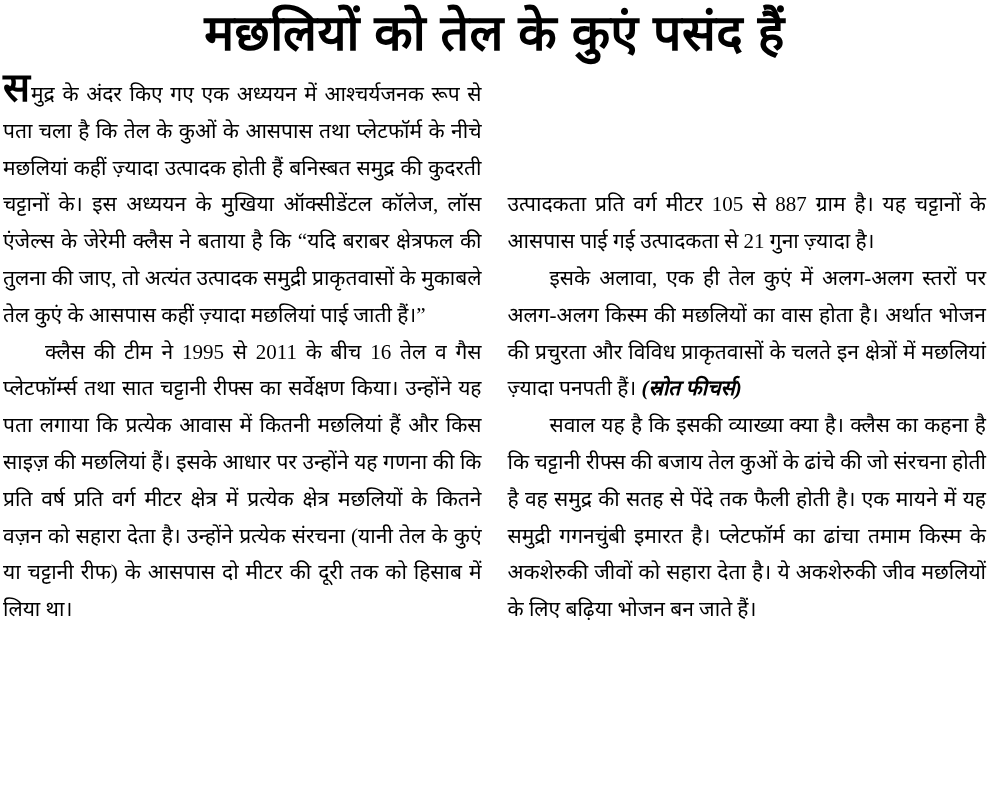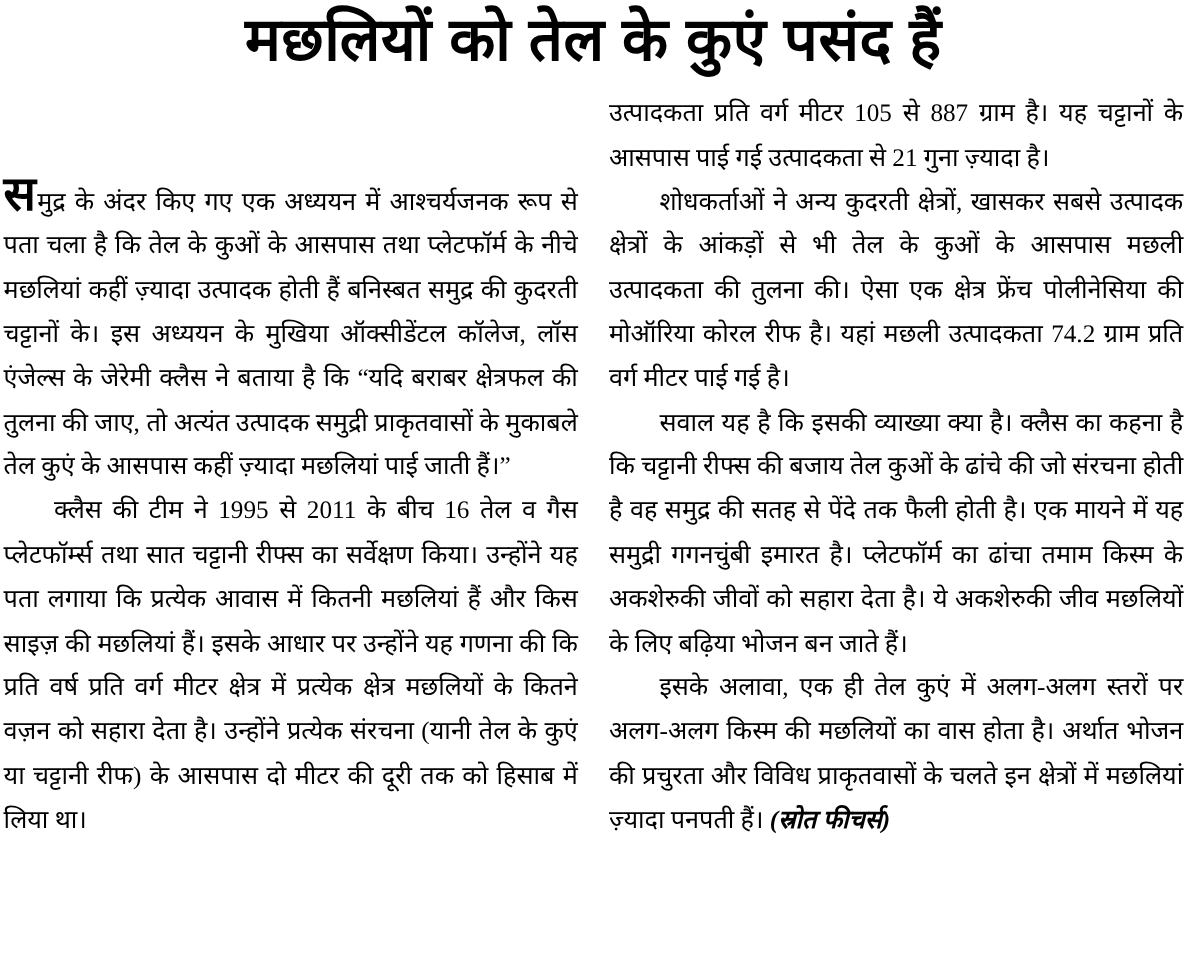--- a/index.html
+++ b/index.html
@@ -68,19 +68,18 @@
 
   <div class="article">
 
     <div class="col">
       <p><span class="dropcap">स</span><span>मुद्र के अंदर किए गए एक अध्ययन में आश्चर्यजनक रूप से पता चला है कि तेल के कुओं के आसपास तथा प्लेटफॉर्म के नीचे मछलियां कहीं ज़्यादा उत्पादक होती हैं बनिस्बत समुद्र की कुदरती चट्टानों के। इस अध्ययन के मुखिया ऑक्सीडेंटल कॉलेज, लॉस एंजेल्स के जेरेमी क्लैस ने बताया है कि “यदि बराबर क्षेत्रफल की तुलना की जाए, तो अत्यंत उत्पादक समुद्री प्राकृतवासों के मुकाबले तेल कुएं के आसपास कहीं ज़्यादा मछलियां पाई जाती हैं।”</span></p>
       <p class="indent">क्लैस की टीम ने 1995 से 2011 के बीच 16 तेल व गैस प्लेटफॉर्म्स तथा सात चट्टानी रीफ्स का सर्वेक्षण किया। उन्होंने यह पता लगाया कि प्रत्येक आवास में कितनी मछलियां हैं और किस साइज़ की मछलियां हैं। इसके आधार पर उन्होंने यह गणना की कि प्रति वर्ष प्रति वर्ग मीटर क्षेत्र में प्रत्येक क्षेत्र मछलियों के कितने वज़न को सहारा देता है। उन्होंने प्रत्येक संरचना (यानी तेल के कुएं या चट्टानी रीफ) के आसपास दो मीटर की दूरी तक को हिसाब में लिया था।</p>
     </div>
 
     <div class="col">
       <p>उत्पादकता प्रति वर्ग मीटर 105 से 887 ग्राम है। यह चट्टानों के आसपास पाई गई उत्पादकता से 21 गुना ज़्यादा है।</p>
-      <p class="indent">शोधकर्ताओं ने अन्य कुदरती क्षेत्रों, खासकर सबसे उत्पादक क्षेत्रों के आंकड़ों से भी तेल के कुओं के आसपास मछली उत्पादकता की तुलना की। ऐसा एक क्षेत्र फ्रेंच पोलीनेसिया की मोऑरिया कोरल रीफ है। यहां मछली उत्पादकता 74.2 ग्राम प्रति वर्ग मीटर पाई गई है।</p>
+      <p class="indent"><span>इसके अलावा, एक ही तेल कुएं में अलग-अलग स्तरों पर अलग-अलग किस्म की मछलियों का वास होता है। अर्थात भोजन की प्रचुरता और विविध प्राकृतवासों के चलते इन क्षेत्रों में मछलियां ज़्यादा पनपती हैं।</span> <span class="attribution">(स्रोत फीचर्स)</span></p>
       <p class="indent">सवाल यह है कि इसकी व्याख्या क्या है। क्लैस का कहना है कि चट्टानी रीफ्स की बजाय तेल कुओं के ढांचे की जो संरचना होती है वह समुद्र की सतह से पेंदे तक फैली होती है। एक मायने में यह समुद्री गगनचुंबी इमारत है। प्लेटफॉर्म का ढांचा तमाम किस्म के अकशेरुकी जीवों को सहारा देता है। ये अकशेरुकी जीव मछलियों के लिए बढ़िया भोजन बन जाते हैं।</p>
-      <p class="indent"><span>इसके अलावा, एक ही तेल कुएं में अलग-अलग स्तरों पर अलग-अलग किस्म की मछलियों का वास होता है। अर्थात भोजन की प्रचुरता और विविध प्राकृतवासों के चलते इन क्षेत्रों में मछलियां ज़्यादा पनपती हैं।</span> <span class="attribution">(स्रोत फीचर्स)</span></p>
     </div>
 
   </div>
 </div>
 
 </body></html>

